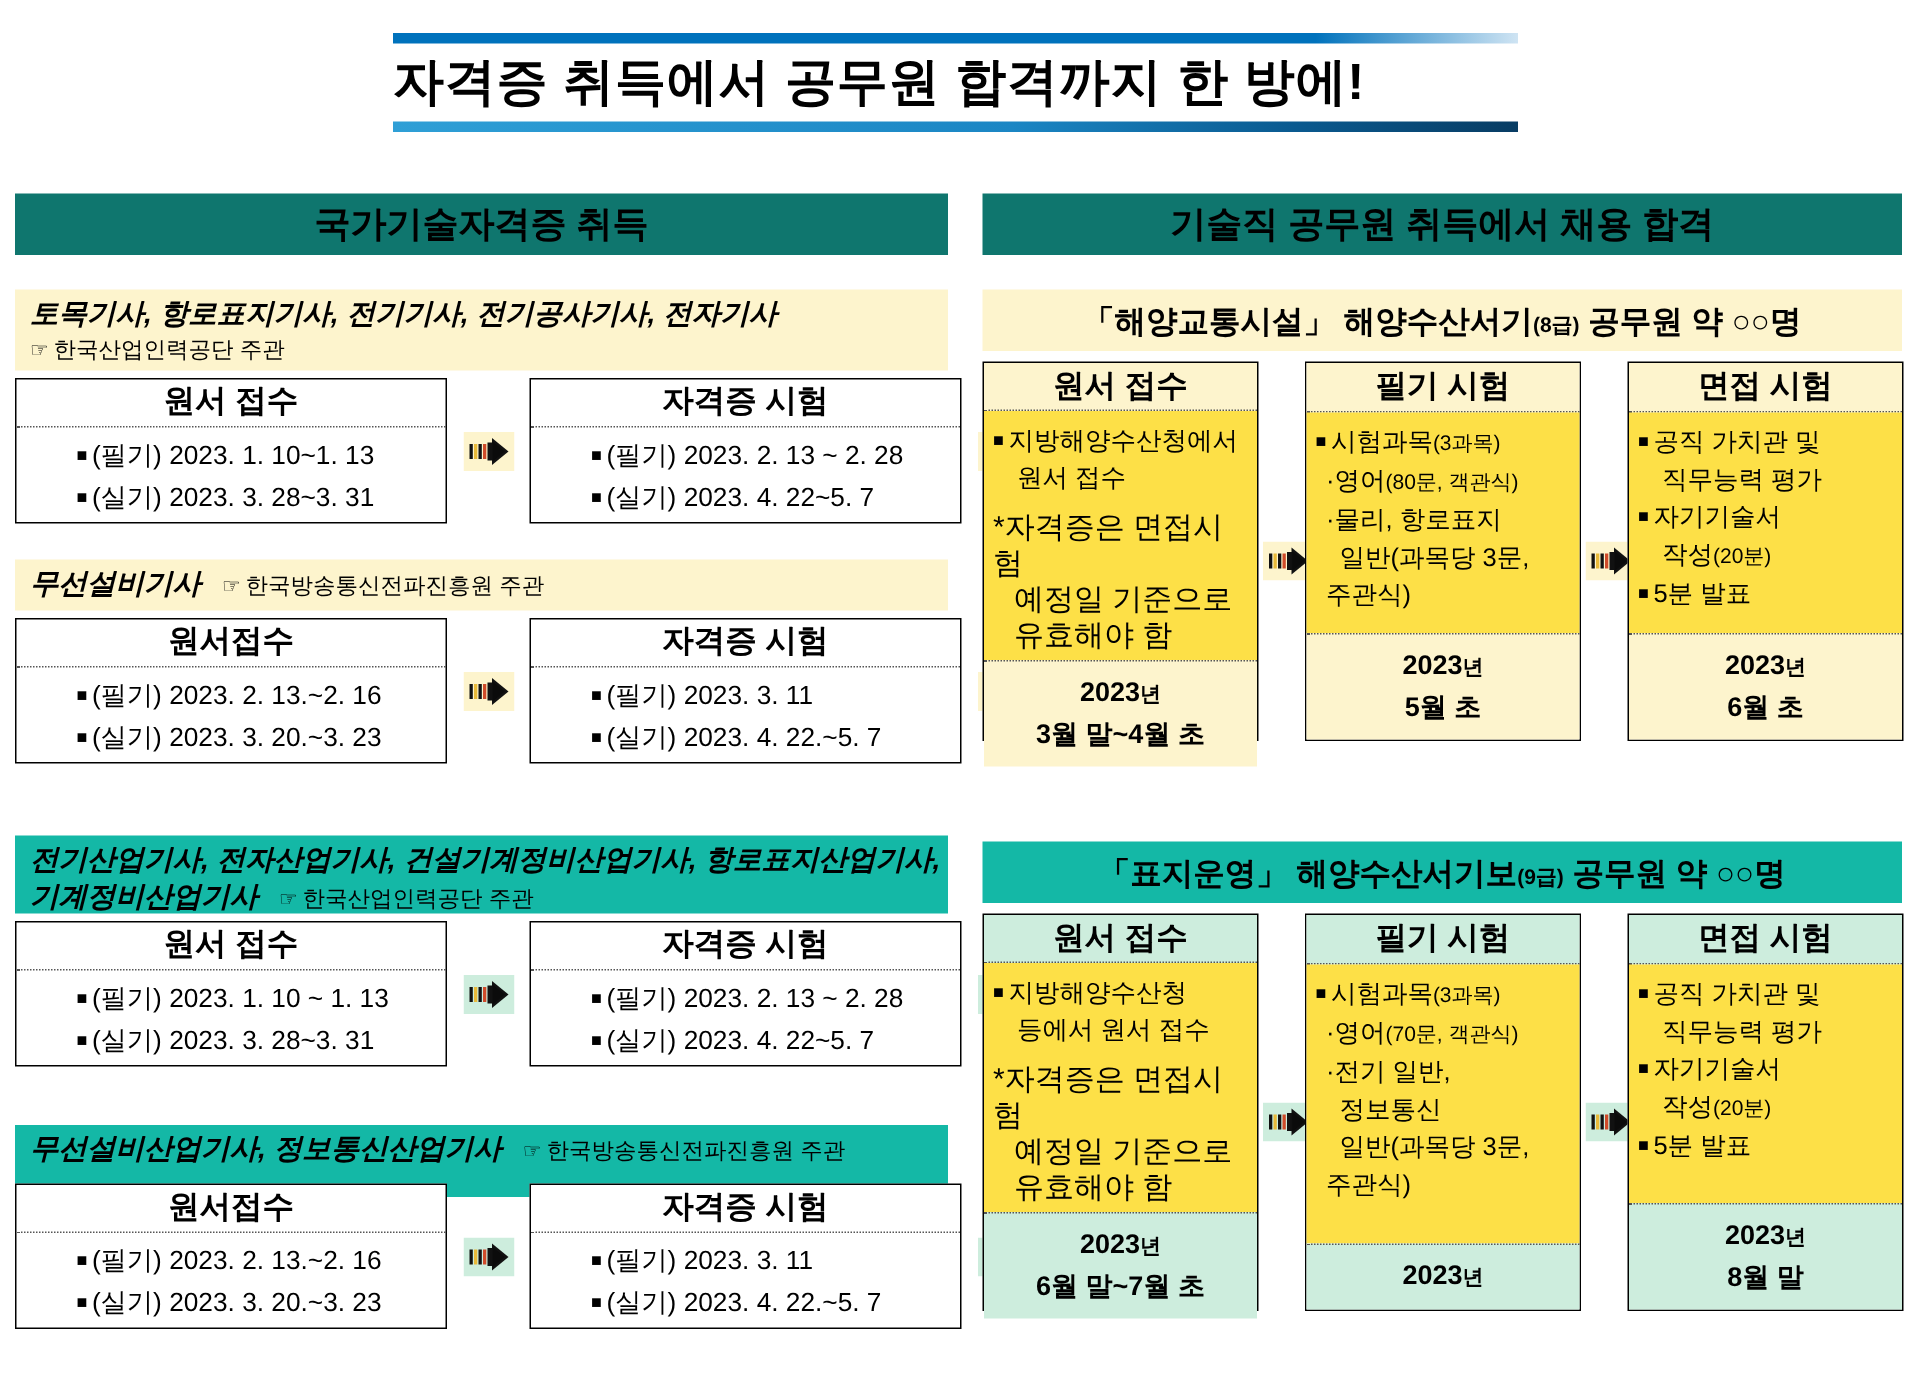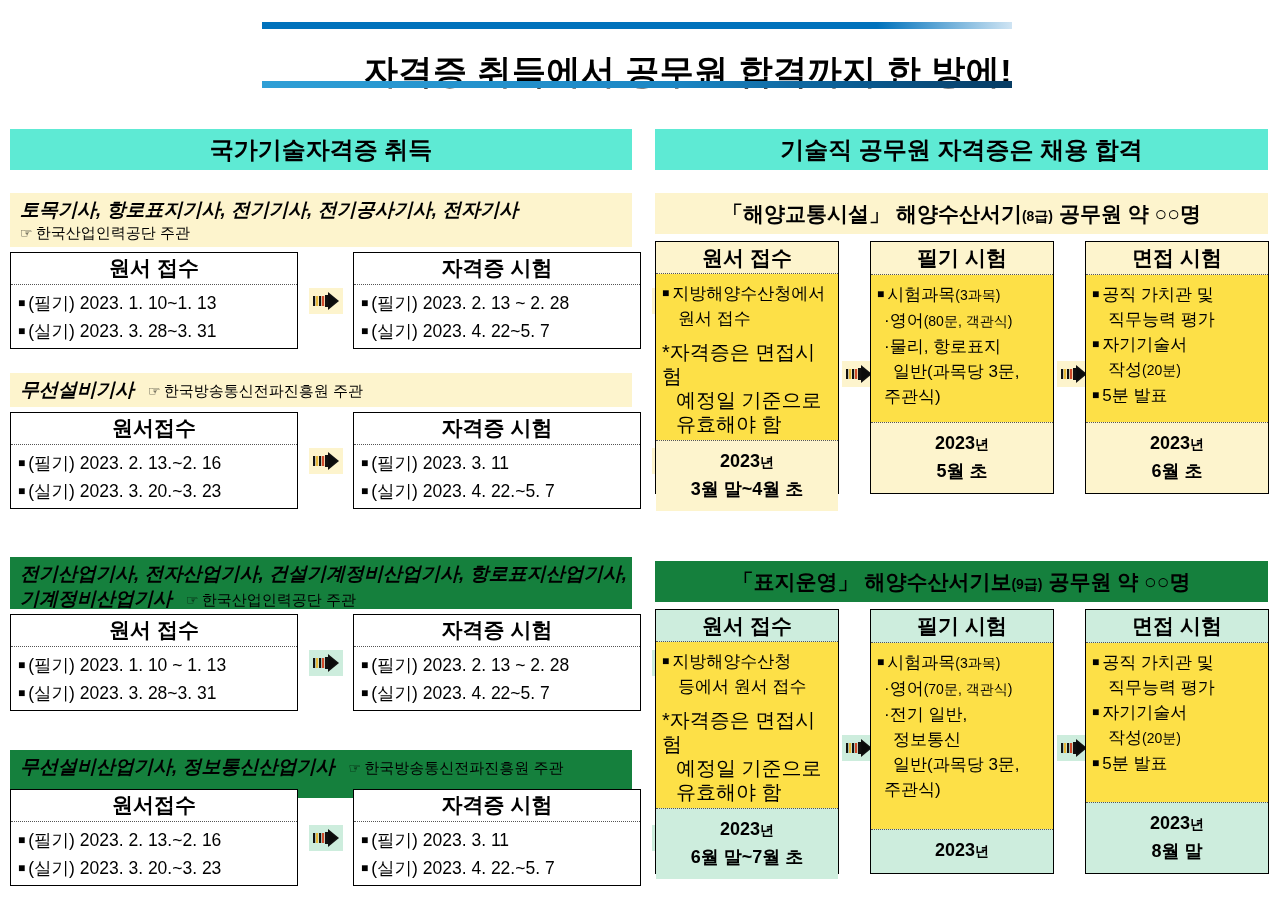--- a/index.html
+++ b/index.html
@@ -38,34 +38,33 @@
     height: 7px;
     background: linear-gradient(90deg, #2f9fd6 0%, #1b86c4 55%, #0a5a90 80%, #083c63 100%);
   }
   .title-text {
     position: absolute;
     left: 0;
     top: 6px;
     width: 100%;
     height: 54px;
     line-height: 54px;
-    text-align: right;
+    text-align: left;
     font-size: 34px;
     font-weight: bold;
     letter-spacing: 0.5px;
     white-space: nowrap;
-    margin-top: 16px;
   }
 
   
   .section-head {
     position: absolute;
     height: 41px;
     line-height: 41px;
-    background: #5eead4;
+    background: #0f766e;
     text-align: center;
     font-size: 24px;
     font-weight: bold;
     white-space: nowrap;
   }
   #head-left  { left: 10px;  top: 129px; width: 622px; }
   #head-right { left: 655px; top: 129px; width: 613px; }
 
   
   .group-banner {
@@ -85,34 +84,34 @@
     font-weight: normal;
     line-height: 22px;
     white-space: nowrap;
   }
   .group-banner.inline .g-main,
   .group-banner.inline .g-sub { display: inline; text-align: center; }
   .group-banner.inline .g-sub { margin-left: 14px; }
   .hand { font-size: 14px; letter-spacing: -1px; }
 
   .tone-yellow { background: #fdf4cd; }
-  .tone-green  { background: #15803d; }
+  .tone-green  { background: #14b8a6; }
 
   
   .stepbox { position: absolute; box-sizing: border-box; border: 1.6px solid #000; background:#fff; }
   .stepbox .sb-head {
     text-align: center;
     font-size: 21px;
     font-weight: bold;
     line-height: 30px;
     height: 31px;
     border-bottom: 1.6px dotted #555;
     white-space: nowrap;
   }
-  .stepbox .sb-body { padding: 4px 6px 2px 7px; }
+  .stepbox .sb-body { padding: 4px 6px 2px 7px; margin-left: 33px; }
   .stepbox .sb-line {
     font-size: 17.5px;
     line-height: 28px;
     white-space: nowrap;
   }
   .bullet { font-size: 12px; vertical-align: 2px; margin-right: 3px; }
 
   
   .arrow {
     position: absolute;
@@ -160,21 +159,21 @@
 </head>
 <body>
 
 <div class="title-banner">
   <div class="title-rule-top"></div>
   <div class="title-text">자격증 취득에서 공무원 합격까지 한 방에!</div>
   <div class="title-rule-bot"></div>
 </div>
 
 <div class="section-head" id="head-left">국가기술자격증 취득</div>
-<div class="section-head" id="head-right">기술직 공무원 자격증은 채용 합격</div>
+<div class="section-head" id="head-right">기술직 공무원 취득에서 채용 합격</div>
 
 <div id="stage">
     <div class="group-banner tone-yellow" style="left: 10px; top: 193px; width: 622px; height: 54px;">
       <div class="g-main">토목기사, 항로표지기사, 전기기사, 전기공사기사, 전자기사</div>
       <div class="g-sub"><span class="hand">☞</span> 한국산업인력공단 주관</div>
     </div>
     <div class="stepbox" style="left: 10px; top: 252px; width: 288px; height: 97px;">
       <div class="sb-head">원서 접수</div>
       <div class="sb-body">
         <div class="sb-line"><span class="bullet">■</span>(필기) 2023. 1. 10~1. 13</div>

